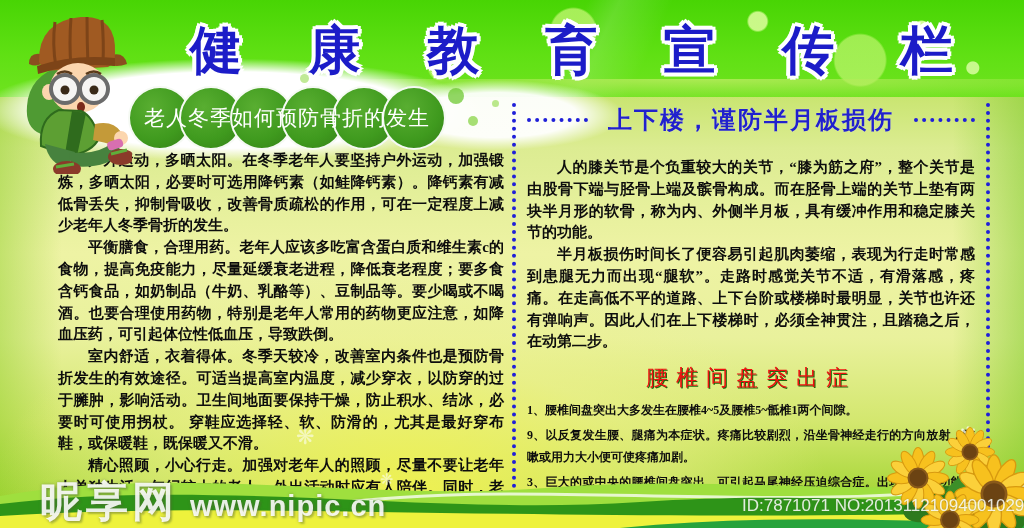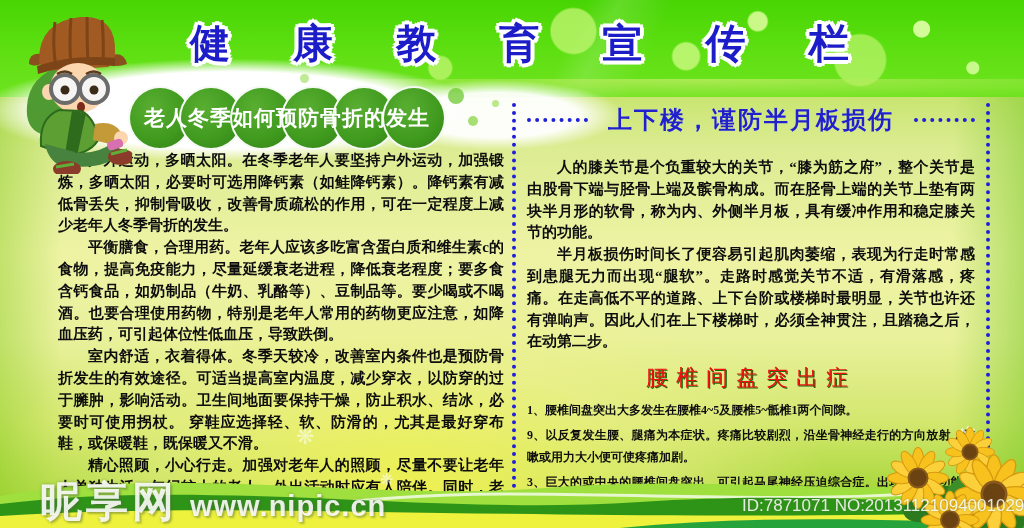--- a/index.html
+++ b/index.html
@@ -37,40 +37,40 @@
     border-radius:50%;
   }
   .cloud2 {
     position:absolute; left:330px; top:70px; width:330px; height:90px;
     background:radial-gradient(ellipse 50% 50% at 50% 50%, rgba(255,255,255,.95) 50%, rgba(255,255,255,0) 78%);
     border-radius:50%;
   }
   .page-title {
     position:absolute; left:190px; top:16px; width:680px;
     font-family:"Liberation Sans", sans-serif;
-    font-size:40px; font-weight:900; letter-spacing:26px; white-space:nowrap;
+    font-size:52px; font-weight:900; letter-spacing:26px; white-space:nowrap;
     color:#1c1cc8;
     text-shadow:-3px -3px 0 #fff, 3px -3px 0 #fff, -3px 3px 0 #fff, 3px 3px 0 #fff,
                  0 -4px 0 #fff, 0 4px 0 #fff, -4px 0 0 #fff, 4px 0 0 #fff;
   }
 
   
   .cartoon { position:absolute; left:10px; top:4px; width:122px; height:170px; z-index:6; }
 
   
   .banner { position:absolute; left:128px; top:86px; width:318px; height:64px; z-index:5; }
   .banner .bubble {
     position:absolute; top:0; width:64px; height:64px; border-radius:50%;
     background:radial-gradient(circle at 38% 32%, #59ae31 0%, #3f9a1e 60%, #347f16 100%);
     border:2px solid rgba(255,255,255,.95);
   }
   .banner .label {
     position:absolute; left:0; top:0; width:100%; height:100%; z-index:2;
     display:flex; align-items:center; justify-content:center;
-    color:#fff; font-weight:700; font-size:21px; letter-spacing:1px; white-space:nowrap;
+    color:#fff; font-weight:400; font-size:21px; letter-spacing:1px; white-space:nowrap;
     font-family:"Liberation Sans", sans-serif;
   }
   .left-text {
     position:absolute; left:58px; top:150px; width:446px; height:378px; z-index:4;
     color:#0d0d0d; font-size:15px; font-weight:bold; line-height:21.8px;
     text-align:justify; word-break:break-all;
   }
   .left-text p { text-indent:2em; }
 
   

